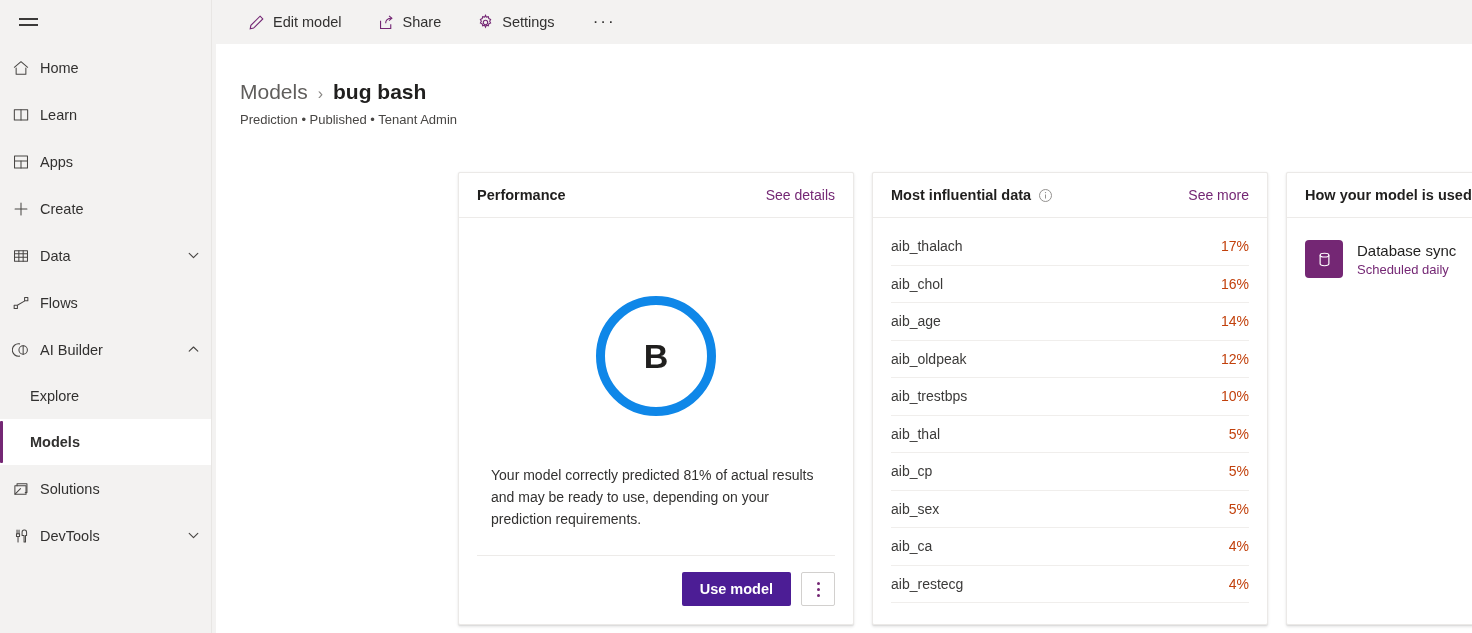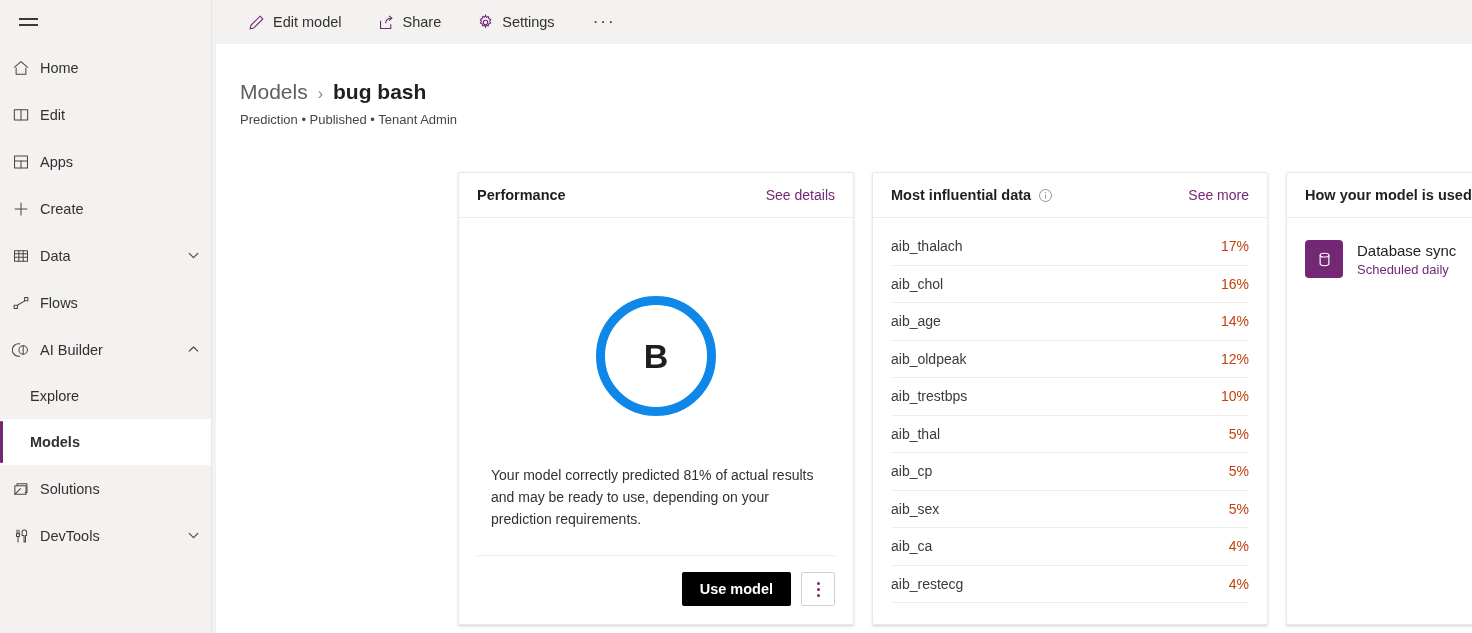--- a/index.html
+++ b/index.html
@@ -119,21 +119,21 @@
   .perf-desc {
     margin-top: 48px; font-size: 14px; line-height: 22px; color: #323130;
     padding: 0 14px;
   }
   .perf-footer {
     margin-top: auto; border-top: 1px solid #edebe9;
     padding: 16px 0 18px 0;
     display: flex; justify-content: flex-end; align-items: center; gap: 10px;
   }
   .btn-primary {
-    background: #000000; color: #ffffff; border: none;
+    background: #4c1d95; color: #ffffff; border: none;
     height: 34px; padding: 0 18px; font-size: 14.5px; font-weight: bold;
     cursor: pointer; border-radius: 2px;
     font-family: "Liberation Sans", sans-serif;
   }
   .btn-kebab {
     width: 34px; height: 34px; background: #ffffff;
     border: 1px solid #d2d0ce; border-radius: 2px;
     display: flex; flex-direction: column; align-items: center; justify-content: center;
     gap: 3px; cursor: pointer;
   }
@@ -179,21 +179,21 @@
           </span>
           <span class="nav-label">Home</span>
         </div>
         <div class="nav-item">
           <span class="nav-ico">
             <svg width="18" height="18" viewBox="0 0 20 20" fill="none" stroke="currentColor" stroke-width="1.15" stroke-linejoin="round" stroke-linecap="round">
               <rect x="2.6" y="4.2" width="14.8" height="11.4"></rect>
               <line x1="10" y1="4.2" x2="10" y2="15.6"></line>
             </svg>
           </span>
-          <span class="nav-label">Edit</span>
+          <span class="nav-label">Learn</span>
         </div>
         <div class="nav-item">
           <span class="nav-ico">
             <svg width="18" height="18" viewBox="0 0 20 20" fill="none" stroke="currentColor" stroke-width="1.15" stroke-linejoin="round" stroke-linecap="round">
               <rect x="2.8" y="3.4" width="14.4" height="13.2"></rect>
               <line x1="2.8" y1="9" x2="17.2" y2="9"></line>
               <line x1="10" y1="9" x2="10" y2="16.6"></line>
             </svg>
           </span>
           <span class="nav-label">Apps</span>

